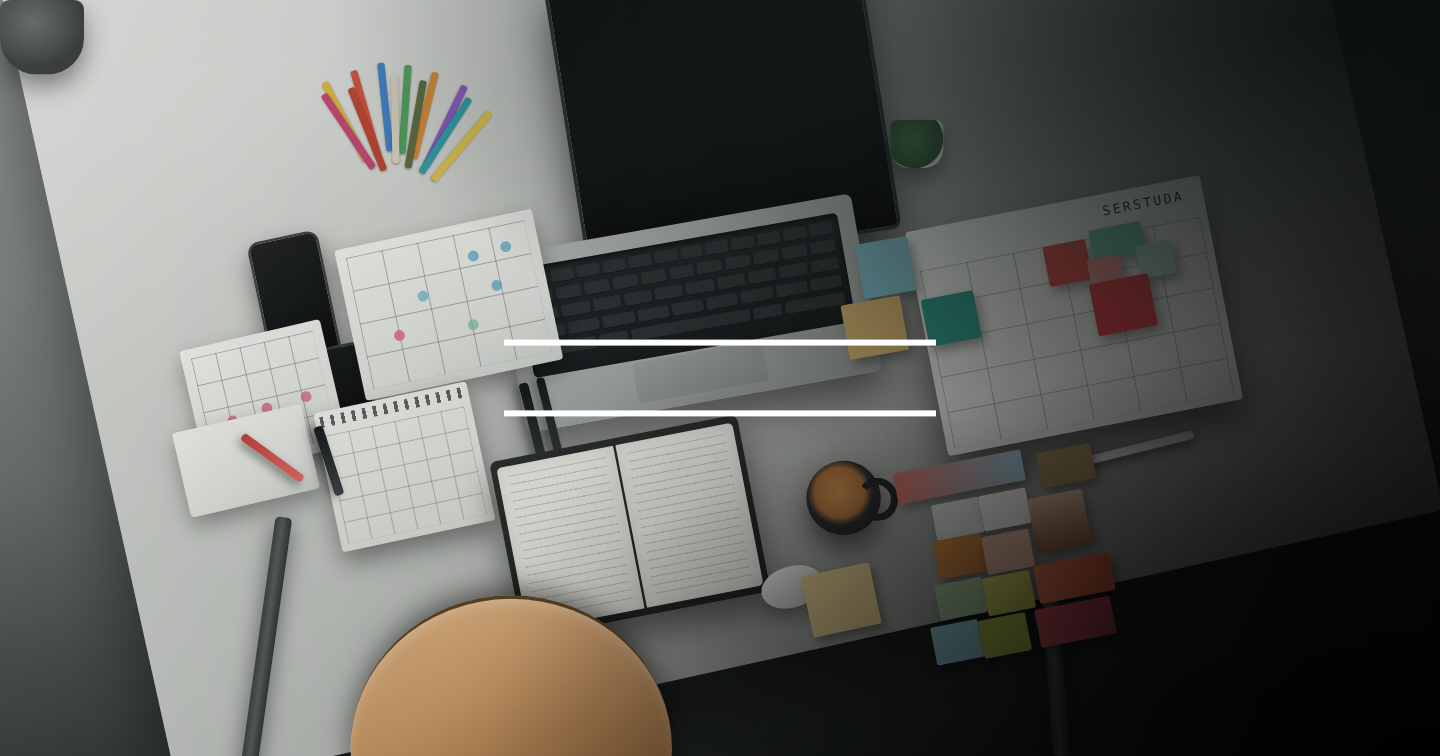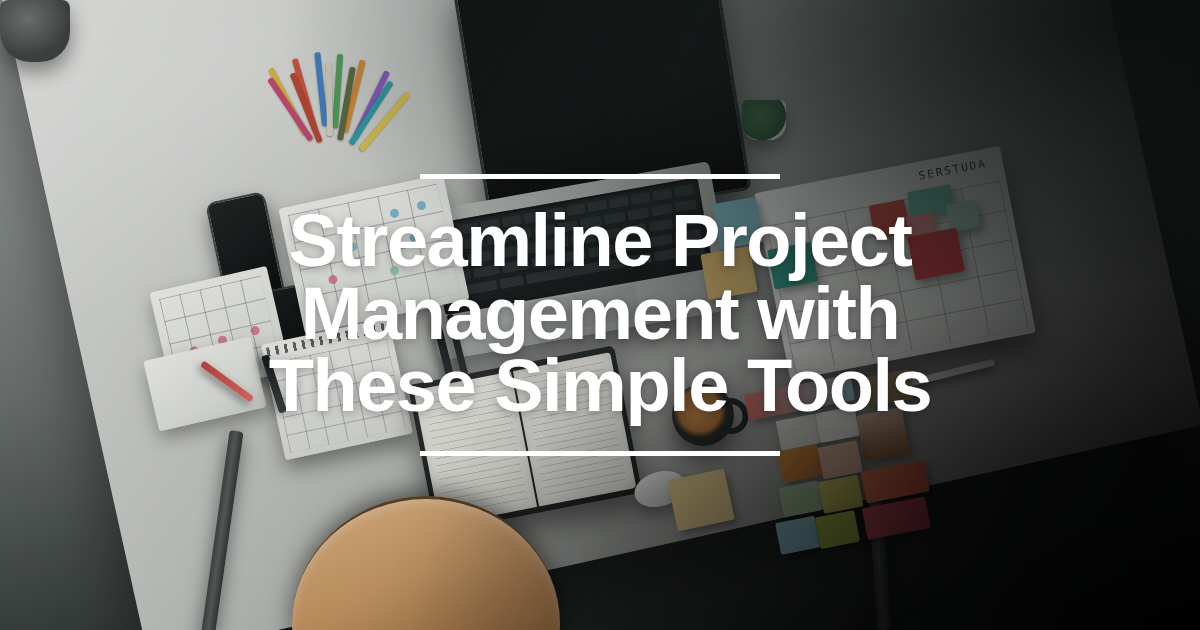--- a/index.html
+++ b/index.html
@@ -429,17 +429,16 @@
   </div>
   <div class="sticky" style="left:672px; top:474px; width:58px; height:52px; background:#d8c58a; transform:rotate(-12deg);"></div>
 
   <div class="chair"></div>
 
   <div class="layer bg-vignette"></div>
   <div class="overlay-dark"></div>
 
   <div class="headline-block">
     <div class="rule rule-top"></div>
-    <div class="headline">Streamline Project Management with These Simple Tools</div>
     <div class="rule rule-bottom"></div>
   </div>
 
 </div>
 
 </body></html>

